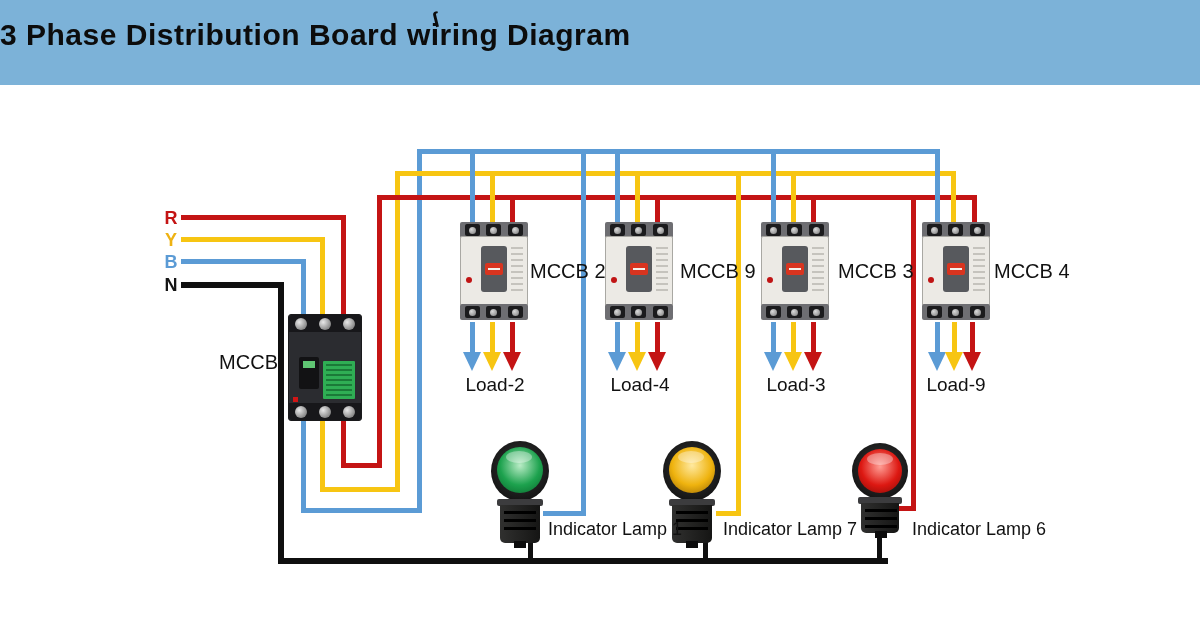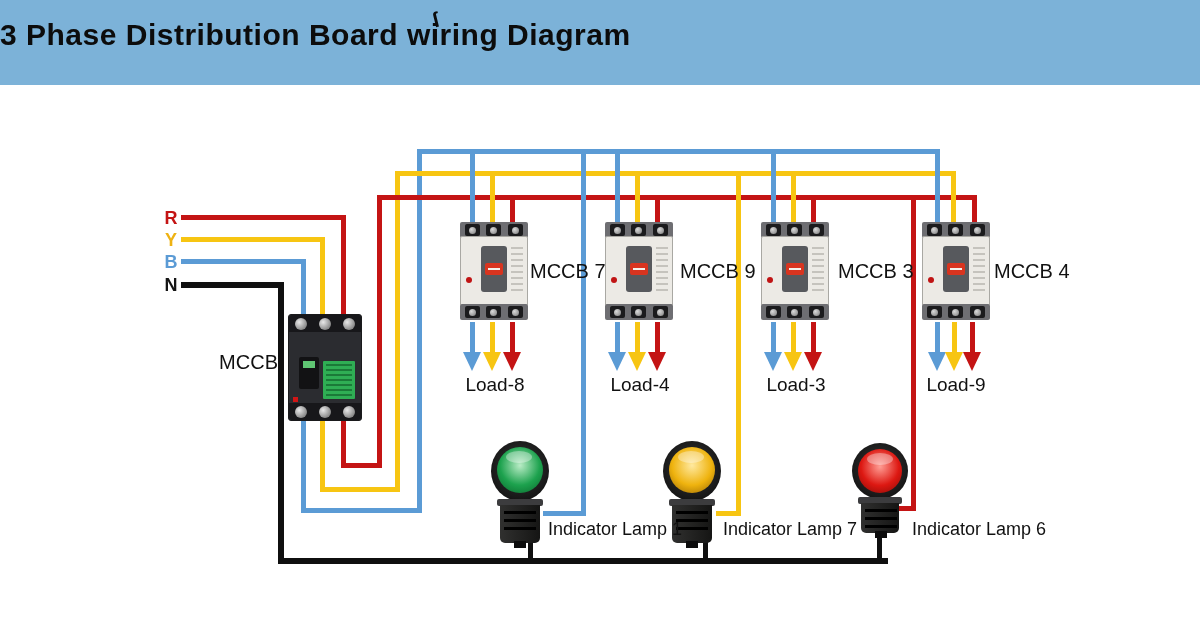--- a/index.html
+++ b/index.html
@@ -187,34 +187,34 @@
         </div>
       <div class="fineprint"></div>
       <div class="dot"></div>
     </div>
     <div class="term t-bot">
         <span class="pole"></span>
         <span class="pole"></span>
         <span class="pole"></span>
       </div>
   </div>
-  <div class="brklbl" style="left:530px;top:260px">MCCB 7</div>
+  <div class="brklbl" style="left:530px;top:260px">MCCB 2</div>
   <div class="arrow a-blue" style="left:463px;top:322px">
       <div class="shaft"></div>
       <div class="head"></div>
     </div>
   <div class="arrow a-yellow" style="left:483px;top:322px">
       <div class="shaft"></div>
       <div class="head"></div>
     </div>
   <div class="arrow a-red" style="left:503px;top:322px">
       <div class="shaft"></div>
       <div class="head"></div>
     </div>
-  <div class="loadlbl" style="left:459px;top:374px">Load-8</div>
+  <div class="loadlbl" style="left:459px;top:374px">Load-2</div>
 
   <div class="brk" style="left:605px;top:222px">
     <div class="term t-top">
         <span class="pole"></span>
         <span class="pole"></span>
         <span class="pole"></span>
       </div>
     <div class="case">
       <div class="tog">
           <div class="sw"></div>

